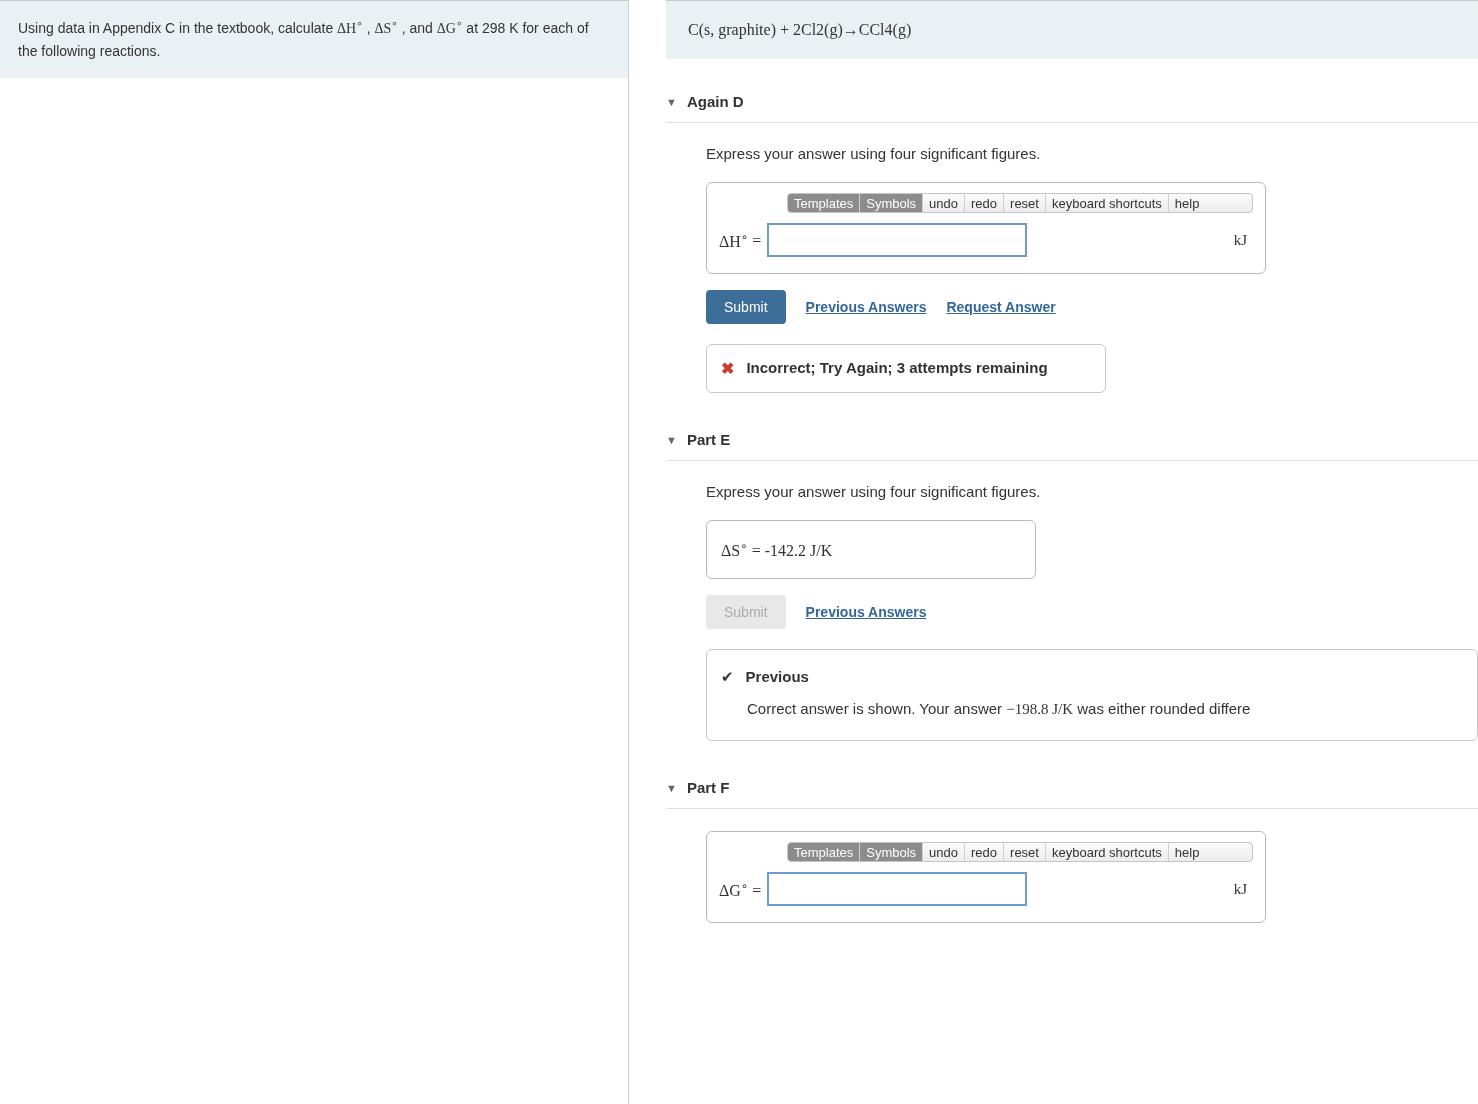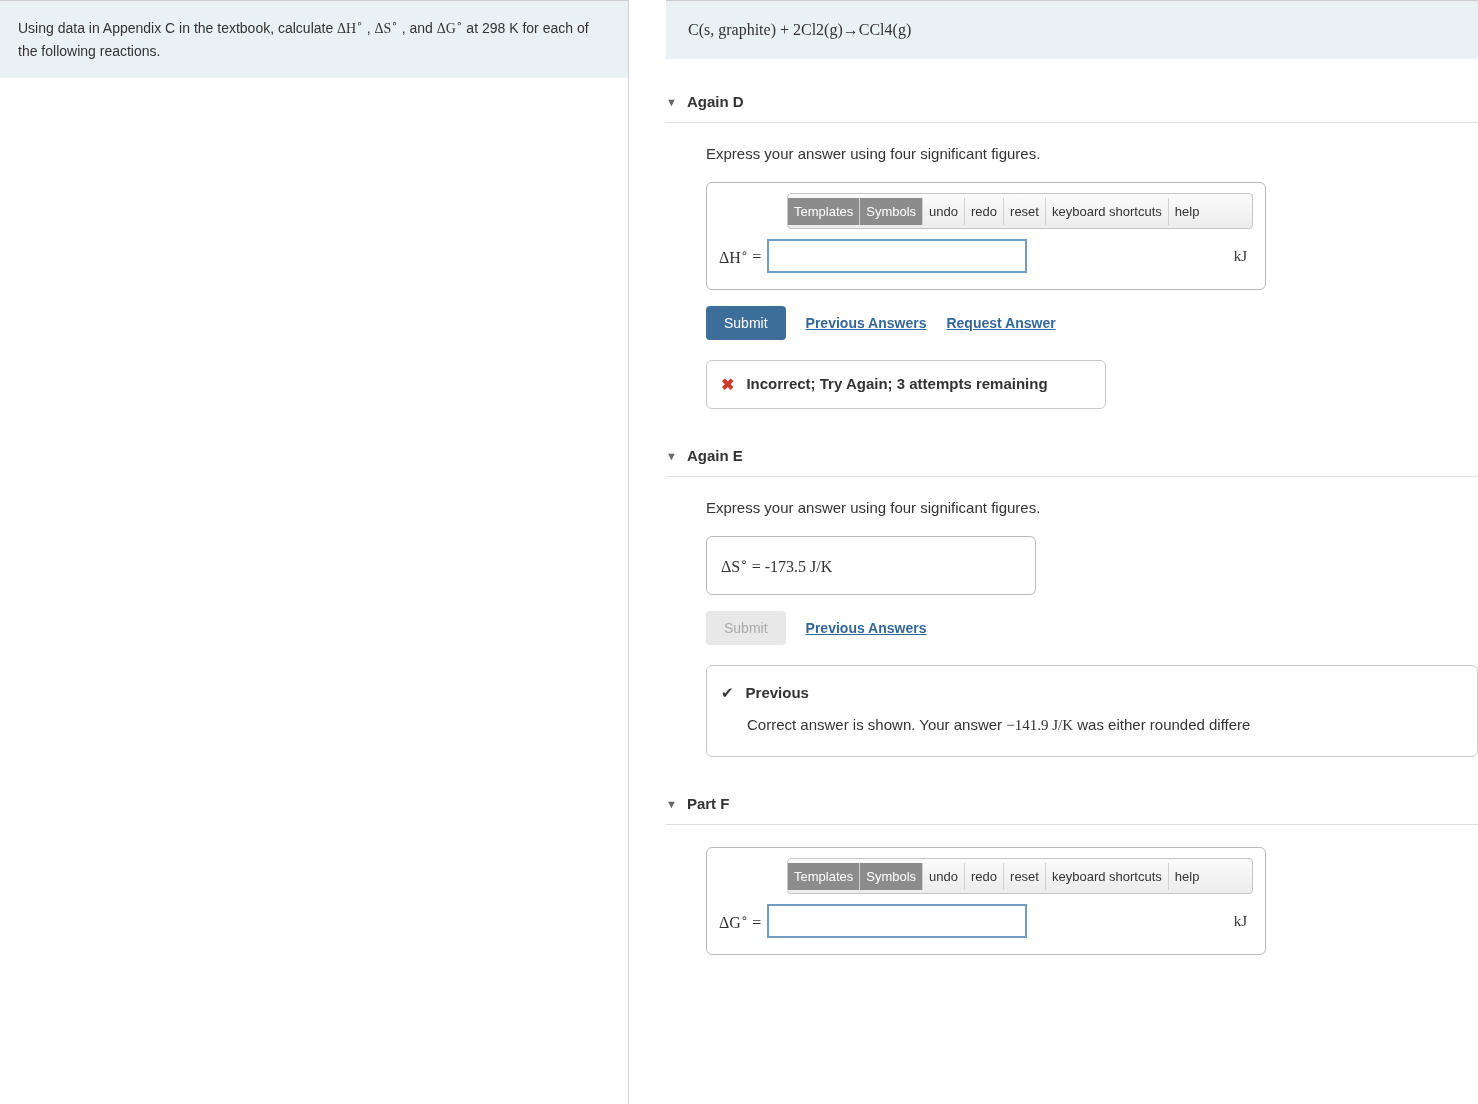--- a/index.html
+++ b/index.html
@@ -77,21 +77,21 @@
   }
   .toolbar {
     border: 1px solid #c5c5c5;
     border-radius: 4px;
     background: linear-gradient(#fbfbfb,#ececec);
     display: flex;
     align-items: center;
     margin-left: 68px;
     margin-bottom: 10px;
     font-size: 13px;
-    height: 36px;
+    height: 20px;
     overflow: hidden;
   }
   .tb-btn {
     padding: 6px 6px;
     border-right: 1px solid #d0d0d0;
     white-space: nowrap;
   }
   .tb-btn.dark {
     background: #8c8c8c;
     color: #fff;
@@ -234,42 +234,42 @@
         <div class="feedback" style="width:400px;">
           <span class="x-icon">✖</span>
           <span style="font-weight:bold;">Incorrect; Try Again; 3 attempts remaining</span>
         </div>
       </div>
     </div>
 
     <div class="part-section">
       <div class="part-header">
         <span class="caret">▼</span>
-        <span class="part-title">Again E</span>
+        <span class="part-title">Part E</span>
       </div>
       <div class="part-body">
         <div class="instructions">Express your answer using four significant figures.</div>
 
         <div class="answer-box-static">
-          <span class="mv"><span>ΔS</span><span class="deg">∘</span></span><span> = -173.5 J/K</span>
+          <span class="mv"><span>ΔS</span><span class="deg">∘</span></span><span> = -142.2 J/K</span>
         </div>
 
         <div class="btn-row">
           <button class="btn disabled">Submit</button>
           <span class="link">Previous Answers</span>
         </div>
 
         <div class="feedback-correct">
           <div class="fc-row">
             <span class="chk-icon">✔</span>
             <span style="font-weight:bold;">Previous</span>
           </div>
           <div style="padding-left:26px;">
             <span>Correct answer is shown. Your answer </span>
-            <span class="mv">−141.9 J/K</span>
+            <span class="mv">−198.8 J/K</span>
             <span> was either rounded differe</span>
           </div>
         </div>
       </div>
     </div>
 
     <div class="part-section">
       <div class="part-header">
         <span class="caret">▼</span>
         <span class="part-title">Part F</span>

